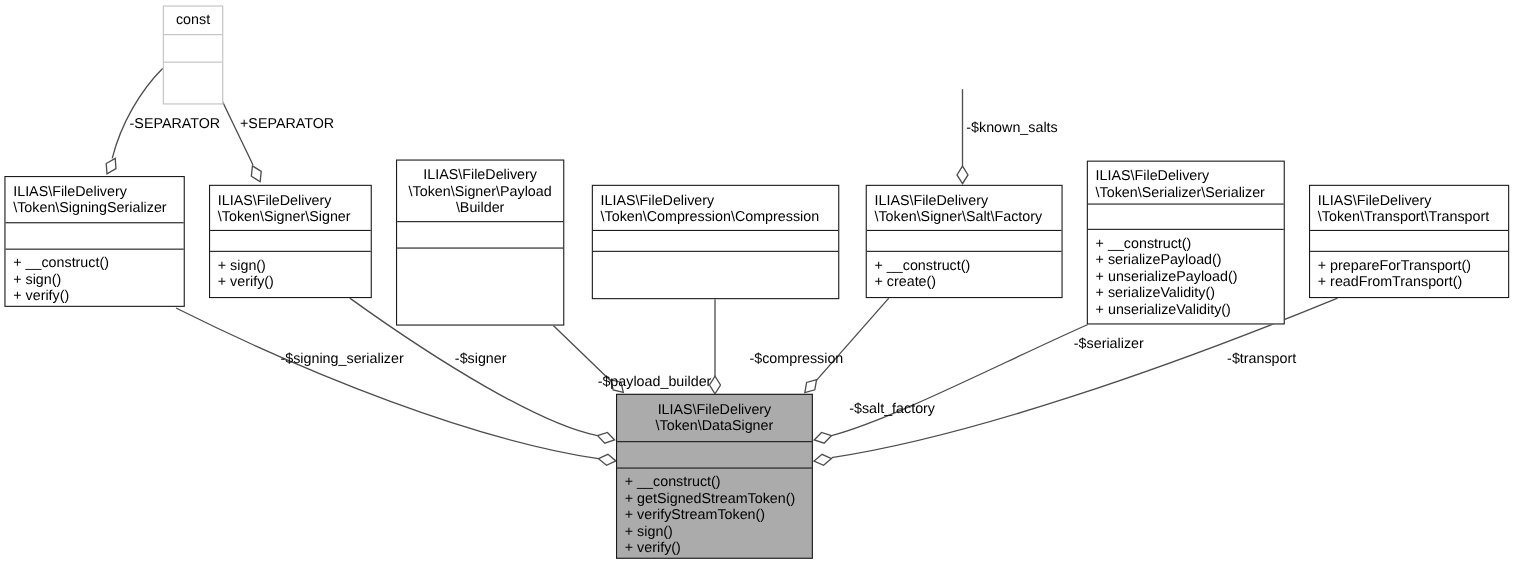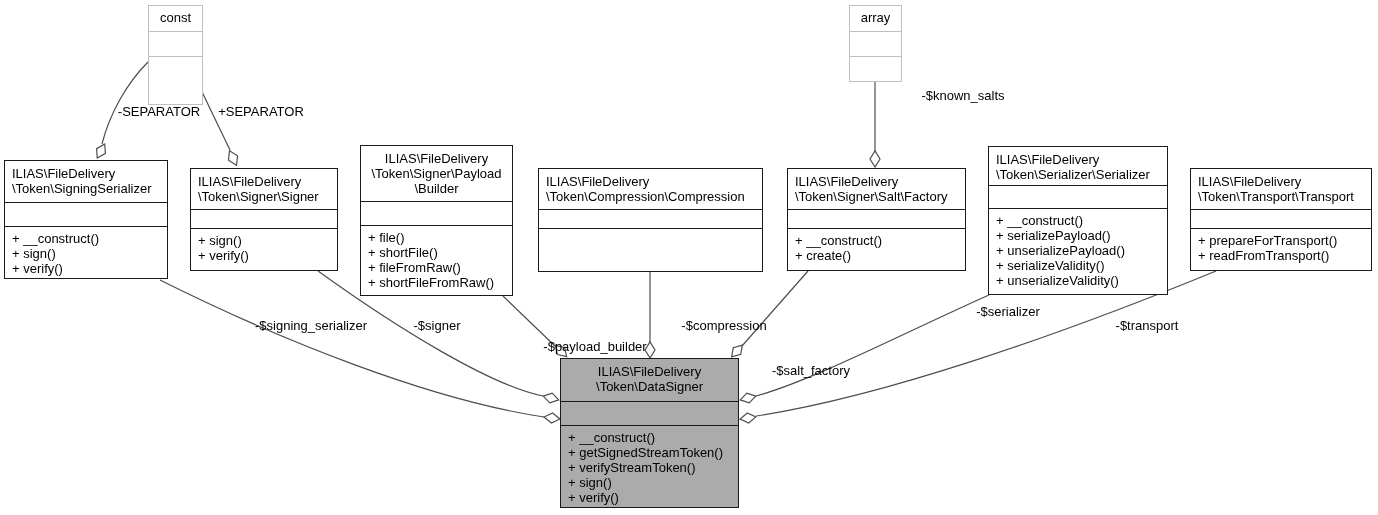--- a/index.html
+++ b/index.html
@@ -82,31 +82,26 @@
     <path class="diamond" d="M 8 0 L 0 5 L -8 0 L 0 -5 Z" transform="translate(875 159) rotate(90)"></path>
     <path class="diamond" d="M 8 0 L 0 5 L -8 0 L 0 -5 Z" transform="translate(552 418) rotate(7)"></path>
     <path class="diamond" d="M 8 0 L 0 5 L -8 0 L 0 -5 Z" transform="translate(551 398) rotate(14)"></path>
     <path class="diamond" d="M 8 0 L 0 5 L -8 0 L 0 -5 Z" transform="translate(561 351) rotate(45)"></path>
     <path class="diamond" d="M 8 0 L 0 5 L -8 0 L 0 -5 Z" transform="translate(650 350) rotate(90)"></path>
     <path class="diamond" d="M 8 0 L 0 5 L -8 0 L 0 -5 Z" transform="translate(737 351) rotate(-48)"></path>
     <path class="diamond" d="M 8 0 L 0 5 L -8 0 L 0 -5 Z" transform="translate(748 398) rotate(-14)"></path>
     <path class="diamond" d="M 8 0 L 0 5 L -8 0 L 0 -5 Z" transform="translate(748 418) rotate(-8)"></path>
   </svg>
 
-  <div class="uml-node primitive" style="left:148px; top:5px; width:55px; height:100px;">
+  <div class="uml-node primitive" style="left:148px; top:5px; width:55px; height:90px;">
     <div class="c-title" style="height:25px;">const</div>
     <div class="c-attrs" style="height:26px;"></div>
     <div class="c-methods"></div>
   </div>
 
-  <div class="uml-node primitive" style="left:849px; top:5px; width:53px; height:77px;">
-    <div class="c-title" style="height:25px;">array</div>
-    <div class="c-attrs" style="height:26px;"></div>
-    <div class="c-methods"></div>
-  </div>
 
   <div class="uml-node" style="left:4px; top:160px; width:164px; height:119px;">
     <div class="c-title" style="height:41px;">ILIAS\FileDelivery
 \Token\SigningSerializer</div>
     <div class="c-attrs" style="height:25px;"></div>
     <div class="c-methods">+ __construct()
 + sign()
 + verify()</div>
   </div>
 
@@ -116,24 +111,20 @@
     <div class="c-attrs" style="height:20px;"></div>
     <div class="c-methods">+ sign()
 + verify()</div>
   </div>
 
   <div class="uml-node" style="left:360px; top:145px; width:153px; height:151px;">
     <div class="c-title center" style="height:55px;">ILIAS\FileDelivery
 \Token\Signer\Payload
 \Builder</div>
     <div class="c-attrs" style="height:25px;"></div>
-    <div class="c-methods">+ file()
-+ shortFile()
-+ fileFromRaw()
-+ shortFileFromRaw()</div>
   </div>
 
   <div class="uml-node" style="left:538px; top:168px; width:225px; height:104px;">
     <div class="c-title" style="height:40px;">ILIAS\FileDelivery
 \Token\Compression\Compression</div>
     <div class="c-attrs" style="height:20px;"></div>
   </div>
 
   <div class="uml-node" style="left:787px; top:168px; width:179px; height:103px;">
     <div class="c-title" style="height:40px;">ILIAS\FileDelivery
@@ -168,21 +159,21 @@
     <div class="c-attrs" style="height:25px;"></div>
     <div class="c-methods">+ __construct()
 + getSignedStreamToken()
 + verifyStreamToken()
 + sign()
 + verify()</div>
   </div>
 
   <div class="edge-label" style="left:159px; top:104px;text-align:center;">-SEPARATOR</div>
   <div class="edge-label" style="left:261px; top:104px;">+SEPARATOR</div>
-  <div class="edge-label" style="left:920px; top:88px;margin-left:43px;">-$known_salts</div>
+  <div class="edge-label" style="left:920px; top:108px;">-$known_salts</div>
   <div class="edge-label" style="left:311px; top:318px;">-$signing_serializer</div>
   <div class="edge-label" style="left:437px; top:318px;">-$signer</div>
   <div class="edge-label" style="left:595px; top:318px;margin-top:21px;">-$payload_builder</div>
   <div class="edge-label" style="left:724px; top:318px;">-$compression</div>
   <div class="edge-label" style="left:811px; top:318px;margin-top:45px;">-$salt_factory</div>
   <div class="edge-label" style="left:960px; top:304px;margin-left:48px;">-$serializer</div>
   <div class="edge-label" style="left:1147px; top:318px;">-$transport</div>
 
 </div>
 

